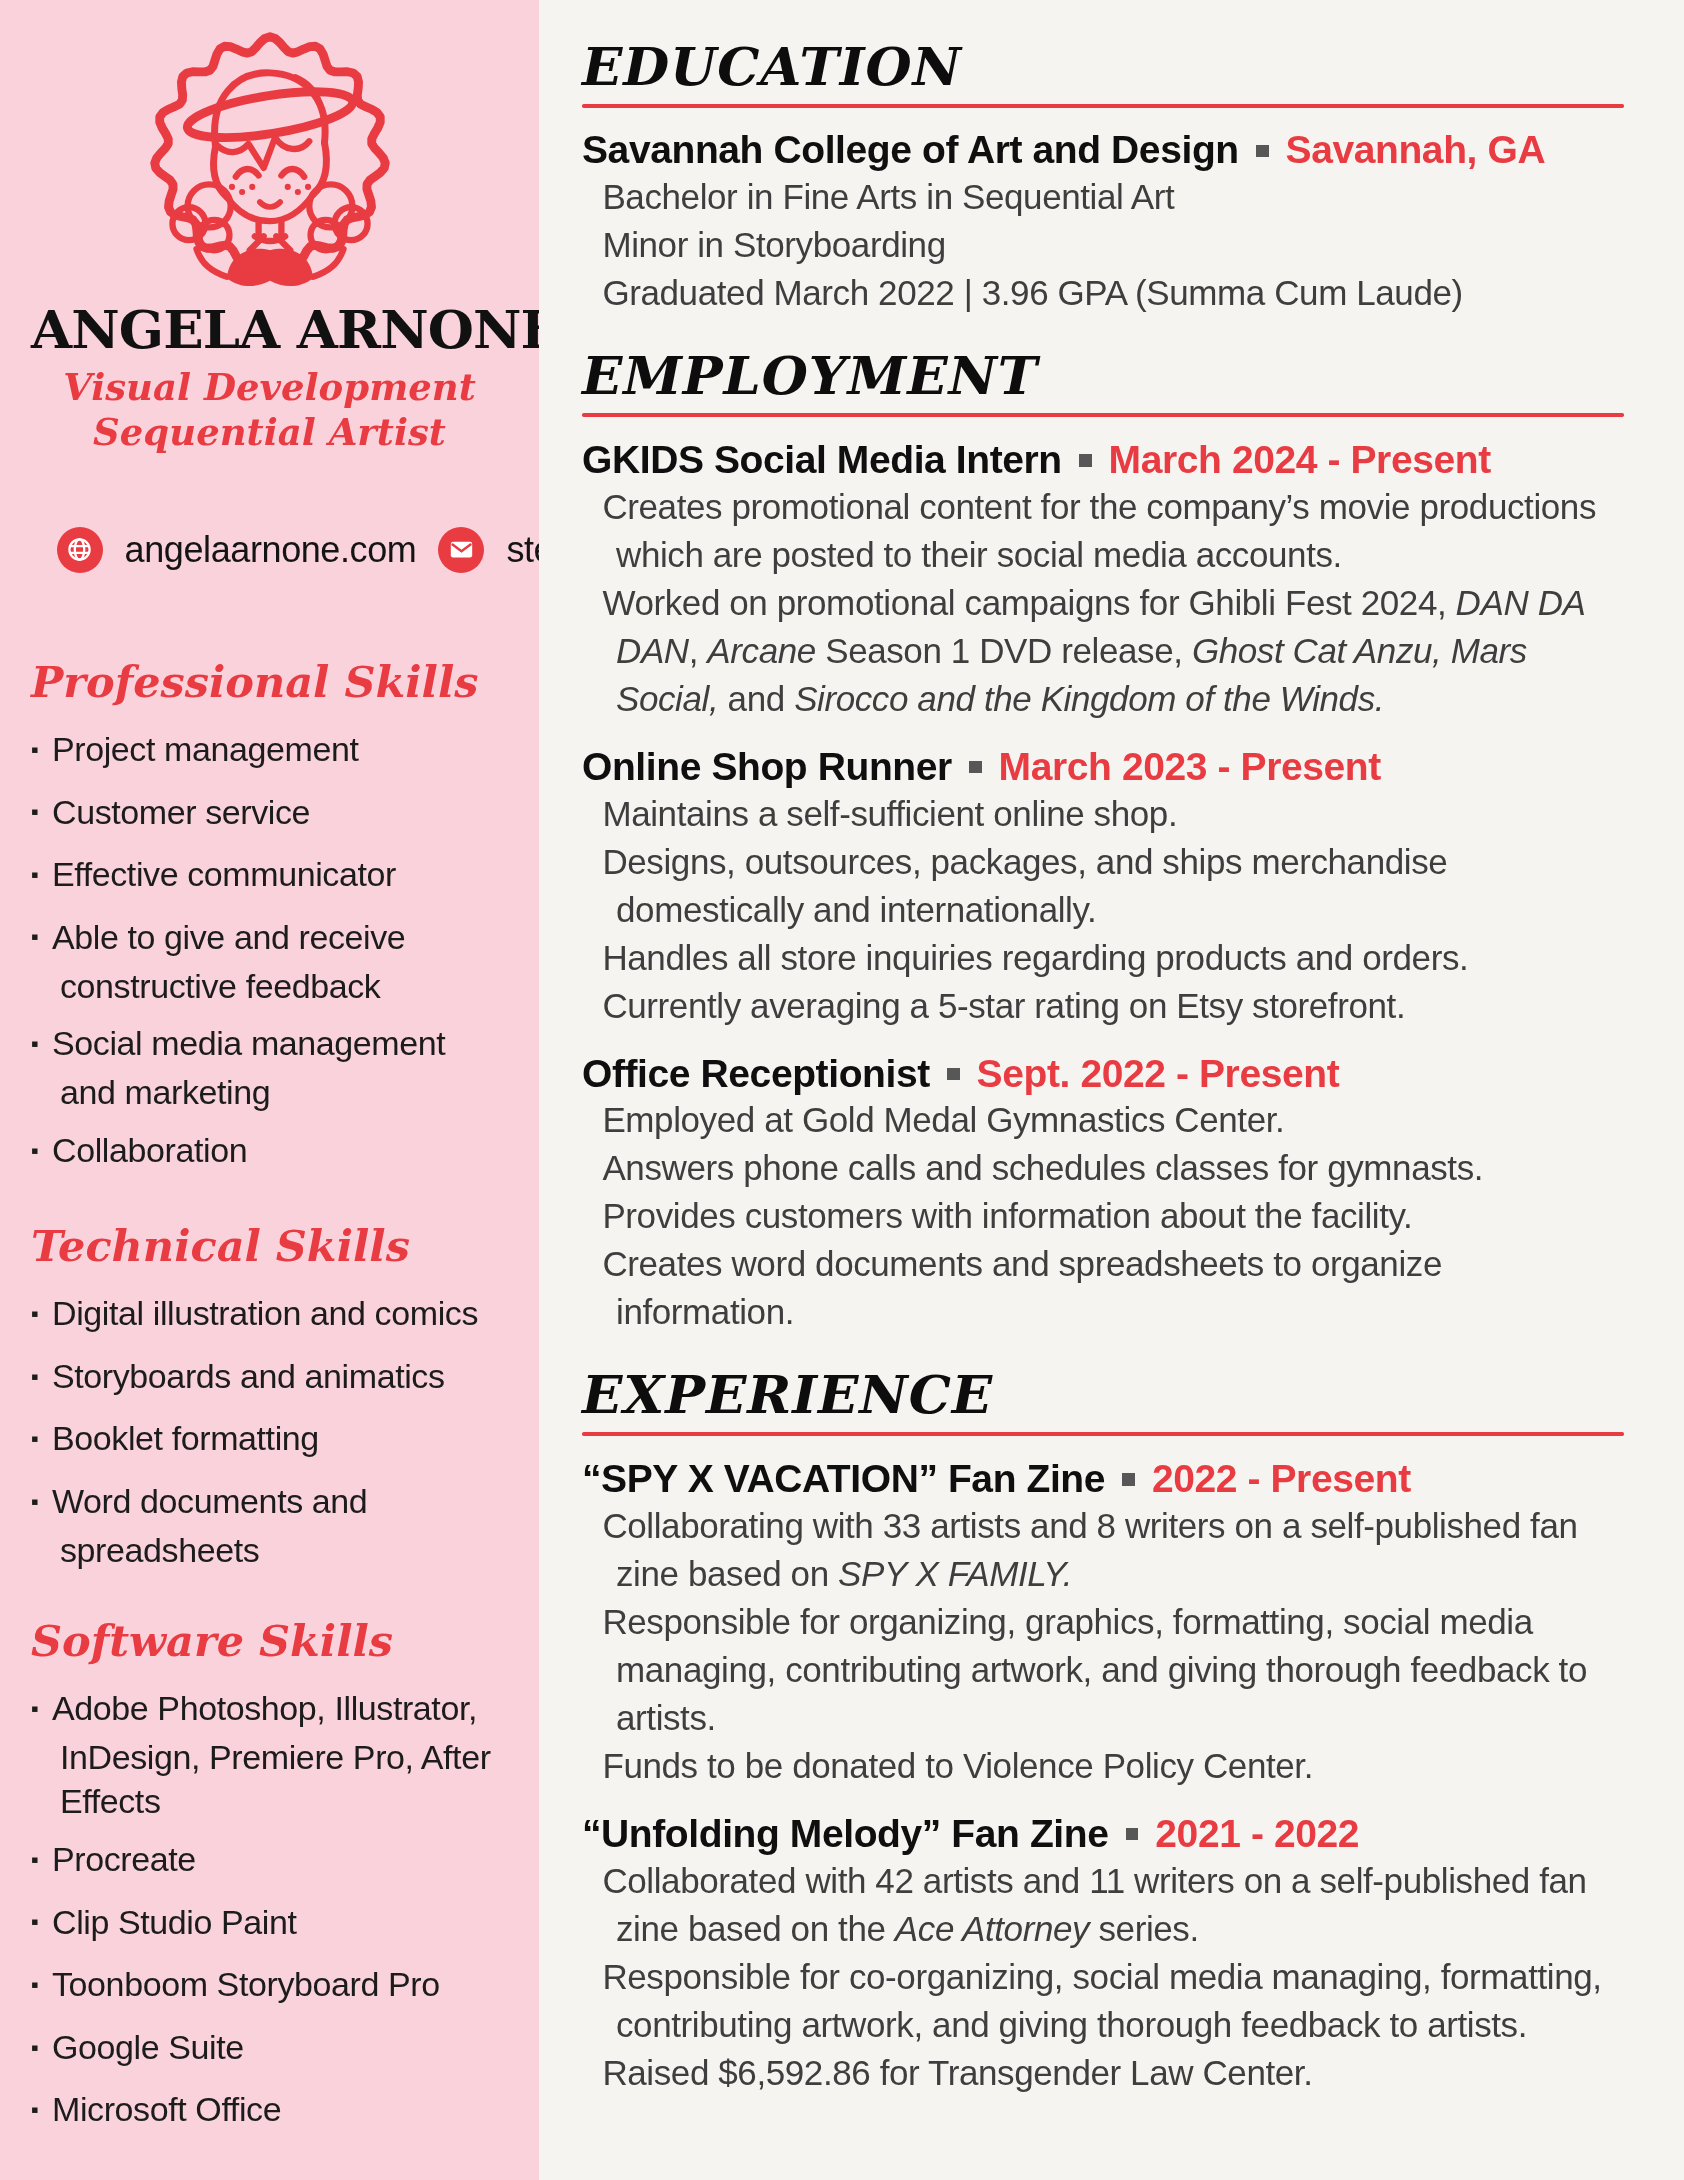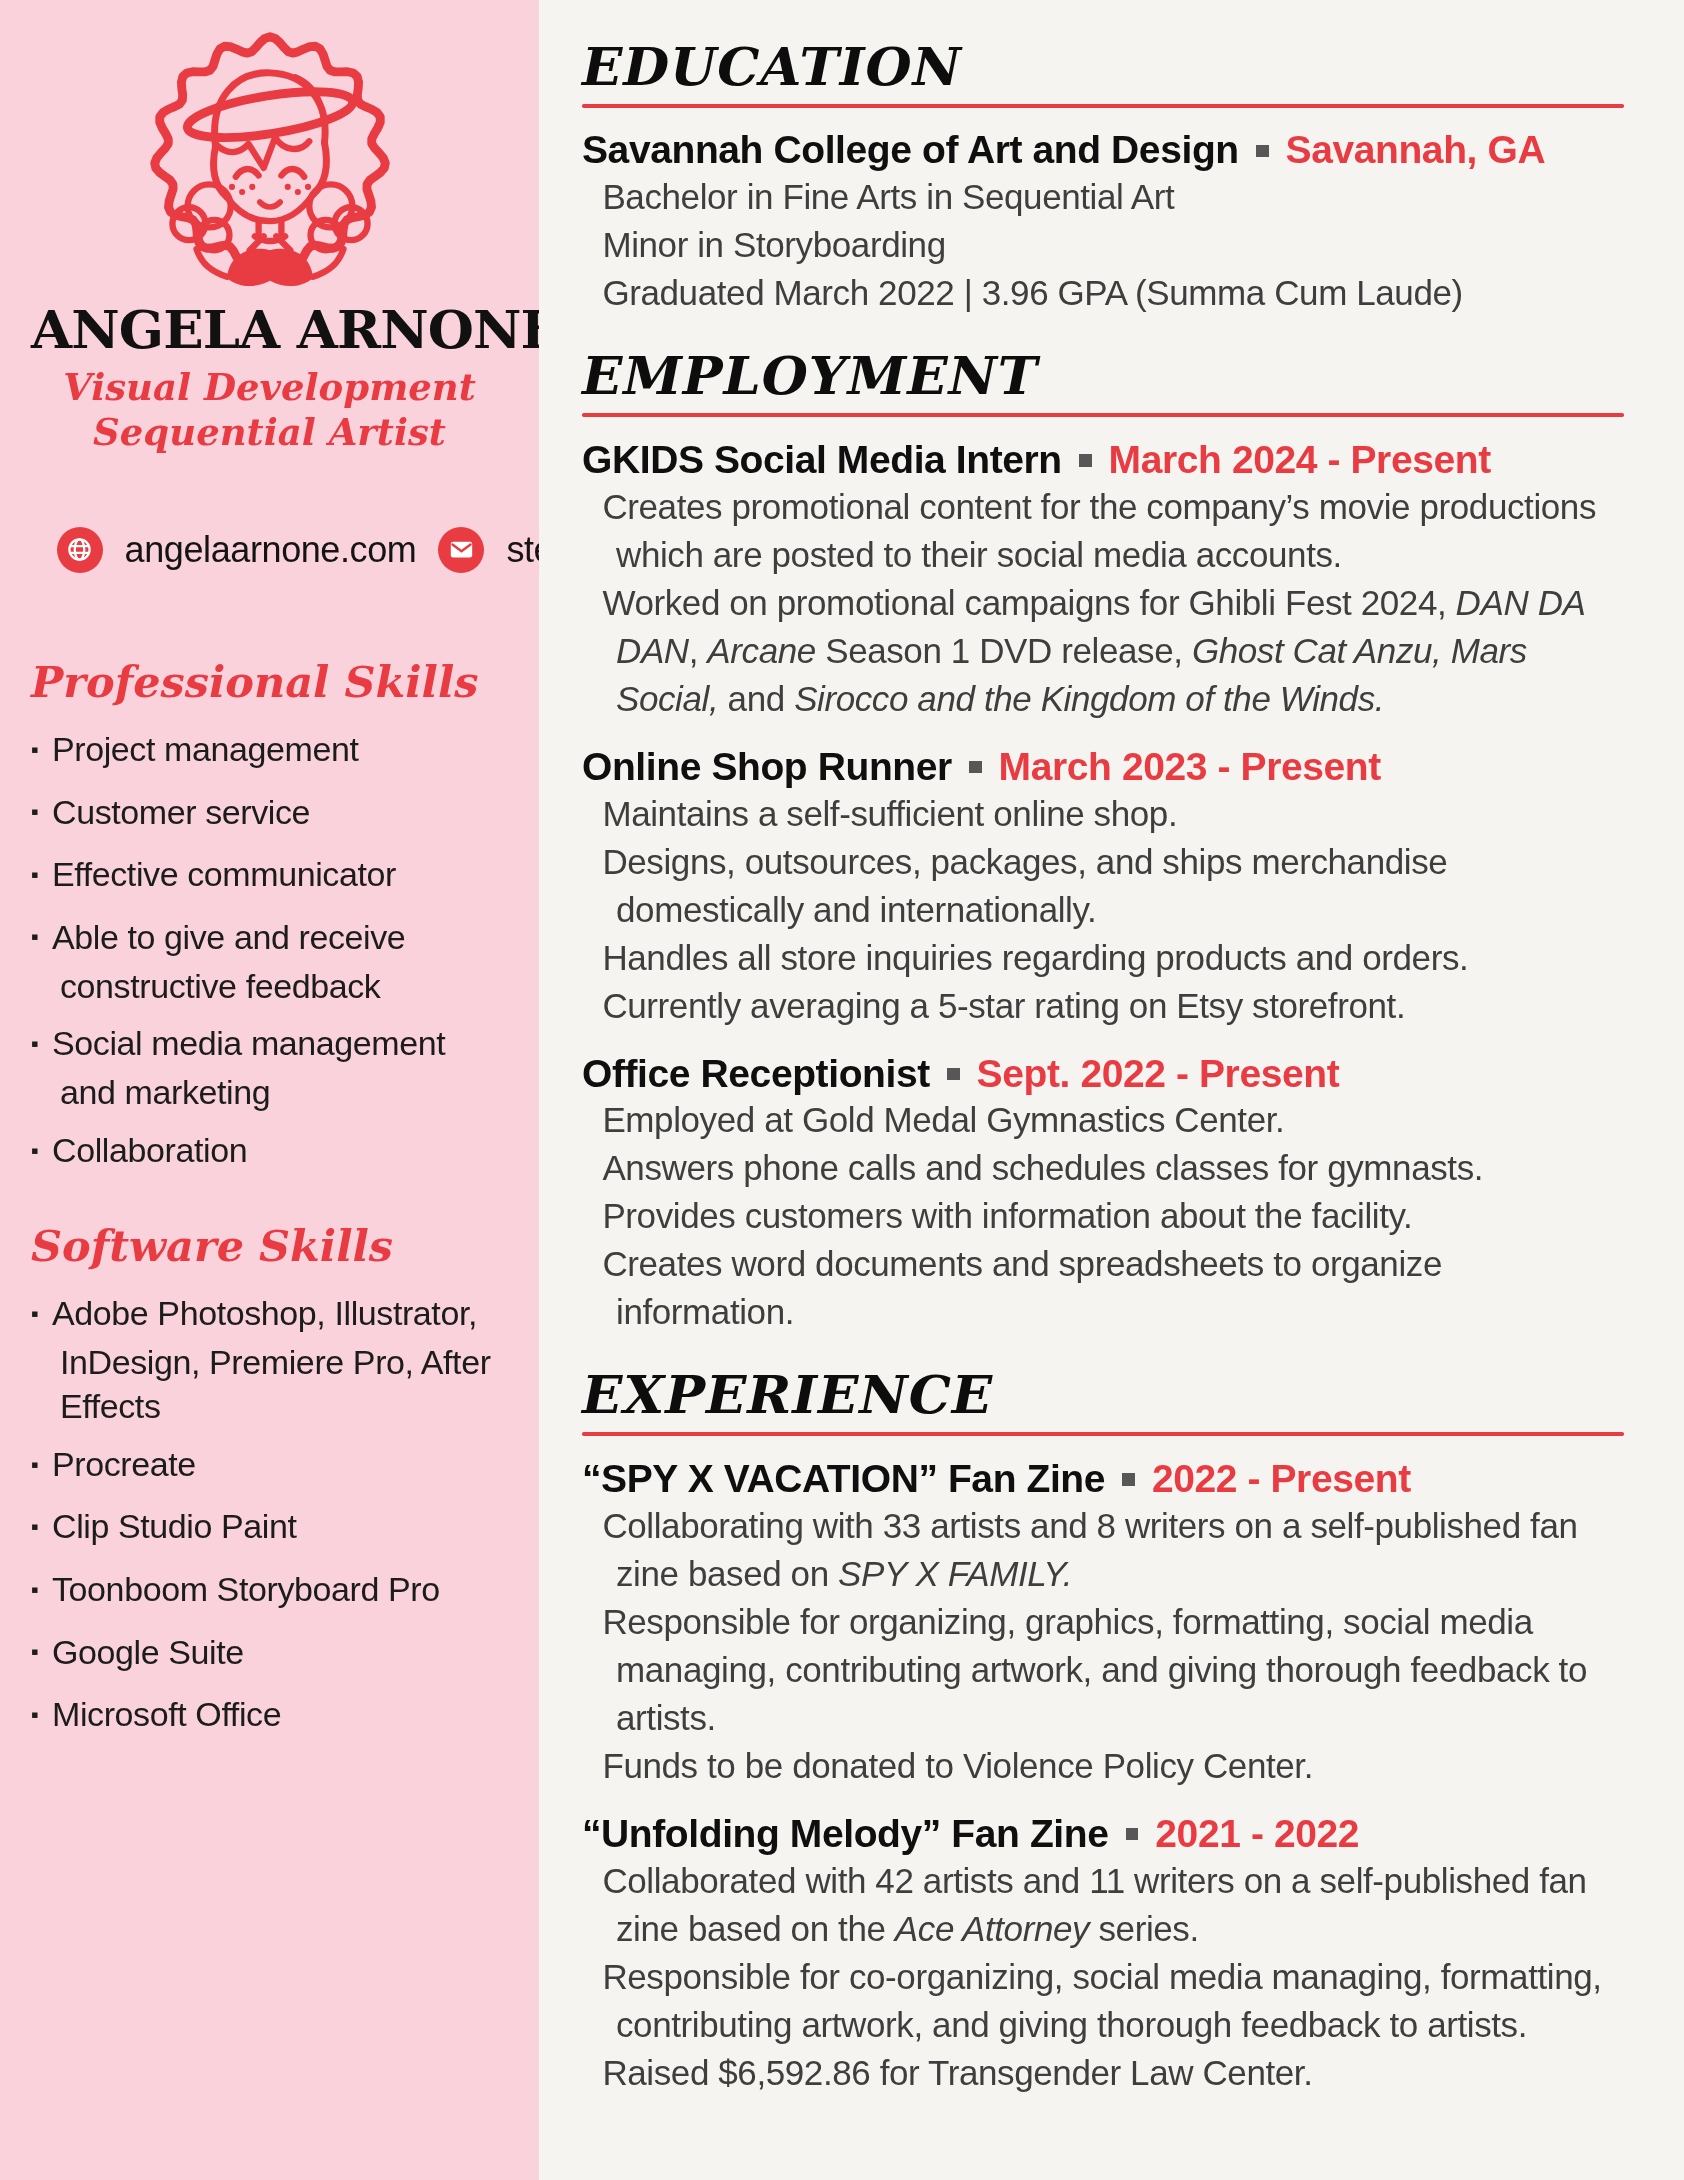--- a/index.html
+++ b/index.html
@@ -136,20 +136,29 @@
     <ul class="skillList">
             <li class="skill">Project management</li>
             <li class="skill">Customer service</li>
             <li class="skill">Effective communicator</li>
             <li class="skill">Able to give and receive constructive feedback</li>
             <li class="skill">Social media management and marketing</li>
             <li class="skill">Collaboration</li>
           </ul>
   </section>
 
+  <section class="sideSection">
+    <h2 class="sideHeading">Technical Skills</h2>
+    <ul class="skillList">
+            <li class="skill">Digital illustration and comics</li>
+            <li class="skill">Storyboards and animatics</li>
+            <li class="skill">Booklet formatting</li>
+            <li class="skill">Word documents and spreadsheets</li>
+          </ul>
+  </section>
 
   <section class="sideSection">
     <h2 class="sideHeading">Software Skills</h2>
     <ul class="skillList">
             <li class="skill">Adobe Photoshop, Illustrator, InDesign, Premiere Pro, After Effects</li>
             <li class="skill">Procreate</li>
             <li class="skill">Clip Studio Paint</li>
             <li class="skill">Toonboom Storyboard Pro</li>
             <li class="skill">Google Suite</li>
             <li class="skill">Microsoft Office</li>

